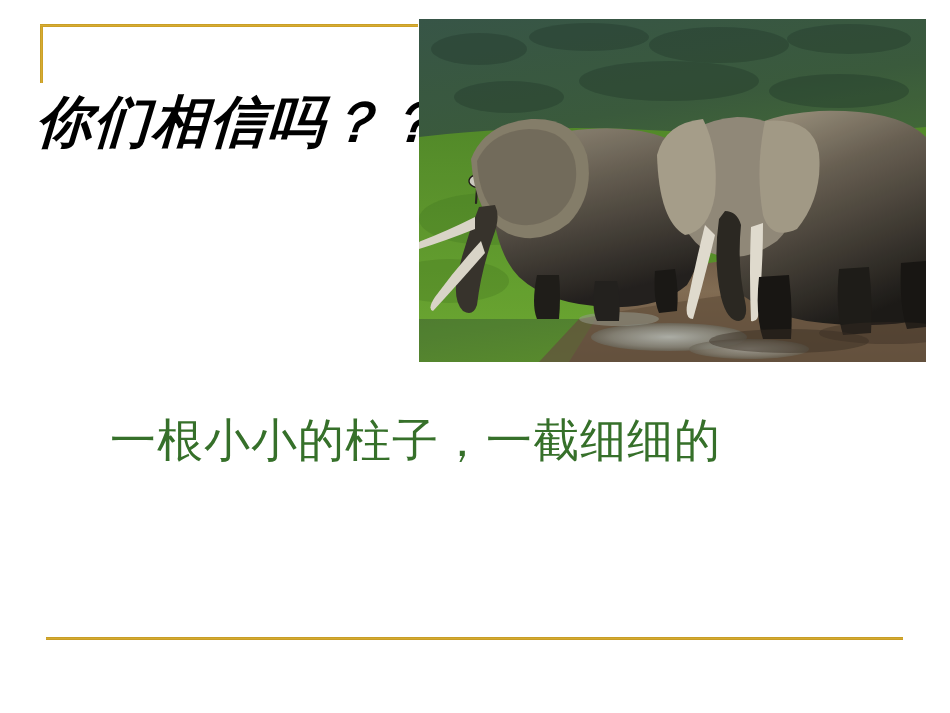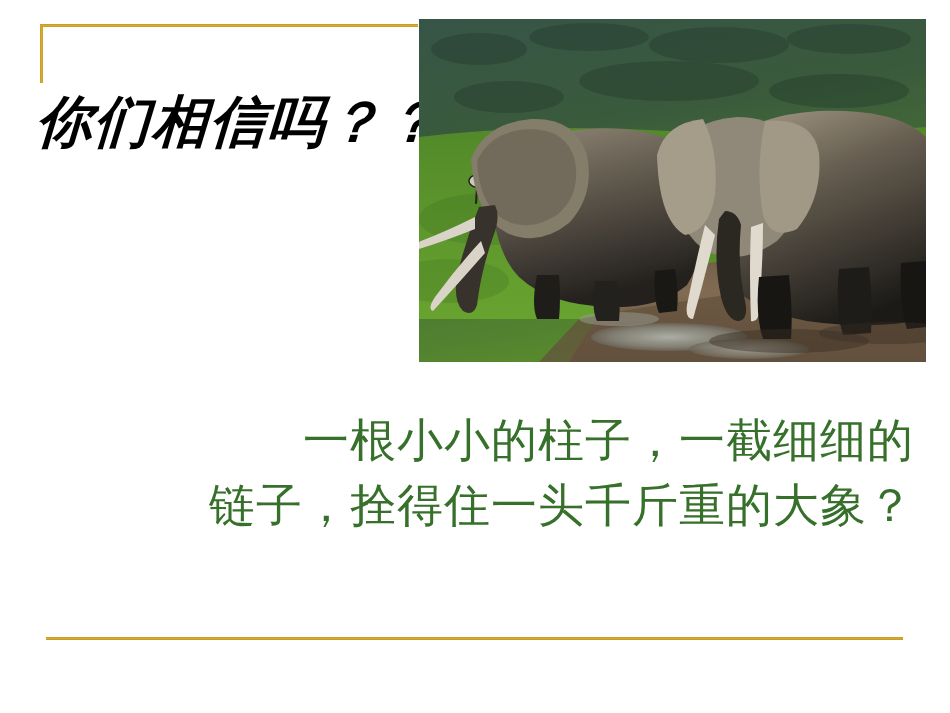--- a/index.html
+++ b/index.html
@@ -76,21 +76,21 @@
     position: absolute;
     left: 34px;
     top: 408px;
     width: 880px;
     color: #36702A;
     font-family: "Liberation Serif", "DejaVu Serif", serif;
     font-size: 46px;
     line-height: 65px;
     letter-spacing: 1px;
   }
-  .body-line { display: block; white-space: nowrap; text-align: right; }
+  .body-line { display: block; white-space: nowrap; }
   .body-line.first { text-indent: 76px; }
 </style>
 </head>
 <body>
 
 <div id="slide">
 
   <div class="rule-vertical"></div>
   <div class="rule-horizontal-top"></div>
 
@@ -234,18 +234,17 @@
 
       <ellipse cx="370" cy="322" rx="80" ry="12" fill="#3C3026" opacity="0.45"></ellipse>
       <ellipse cx="470" cy="314" rx="70" ry="11" fill="#3C3026" opacity="0.4"></ellipse>
 
       <rect x="0" y="0" width="507" height="343" fill="#000000" opacity="0.06"></rect>
     </svg>
   </div>
 
   <div class="body-text">
     <span class="body-line first">一根小小的柱子，一截细细的</span>
-    <span class="body-line">链子，拴得住一头千斤重的大象？</span>
   </div>
 
   <div class="rule-bottom"></div>
 
 </div>
 
 </body></html>

